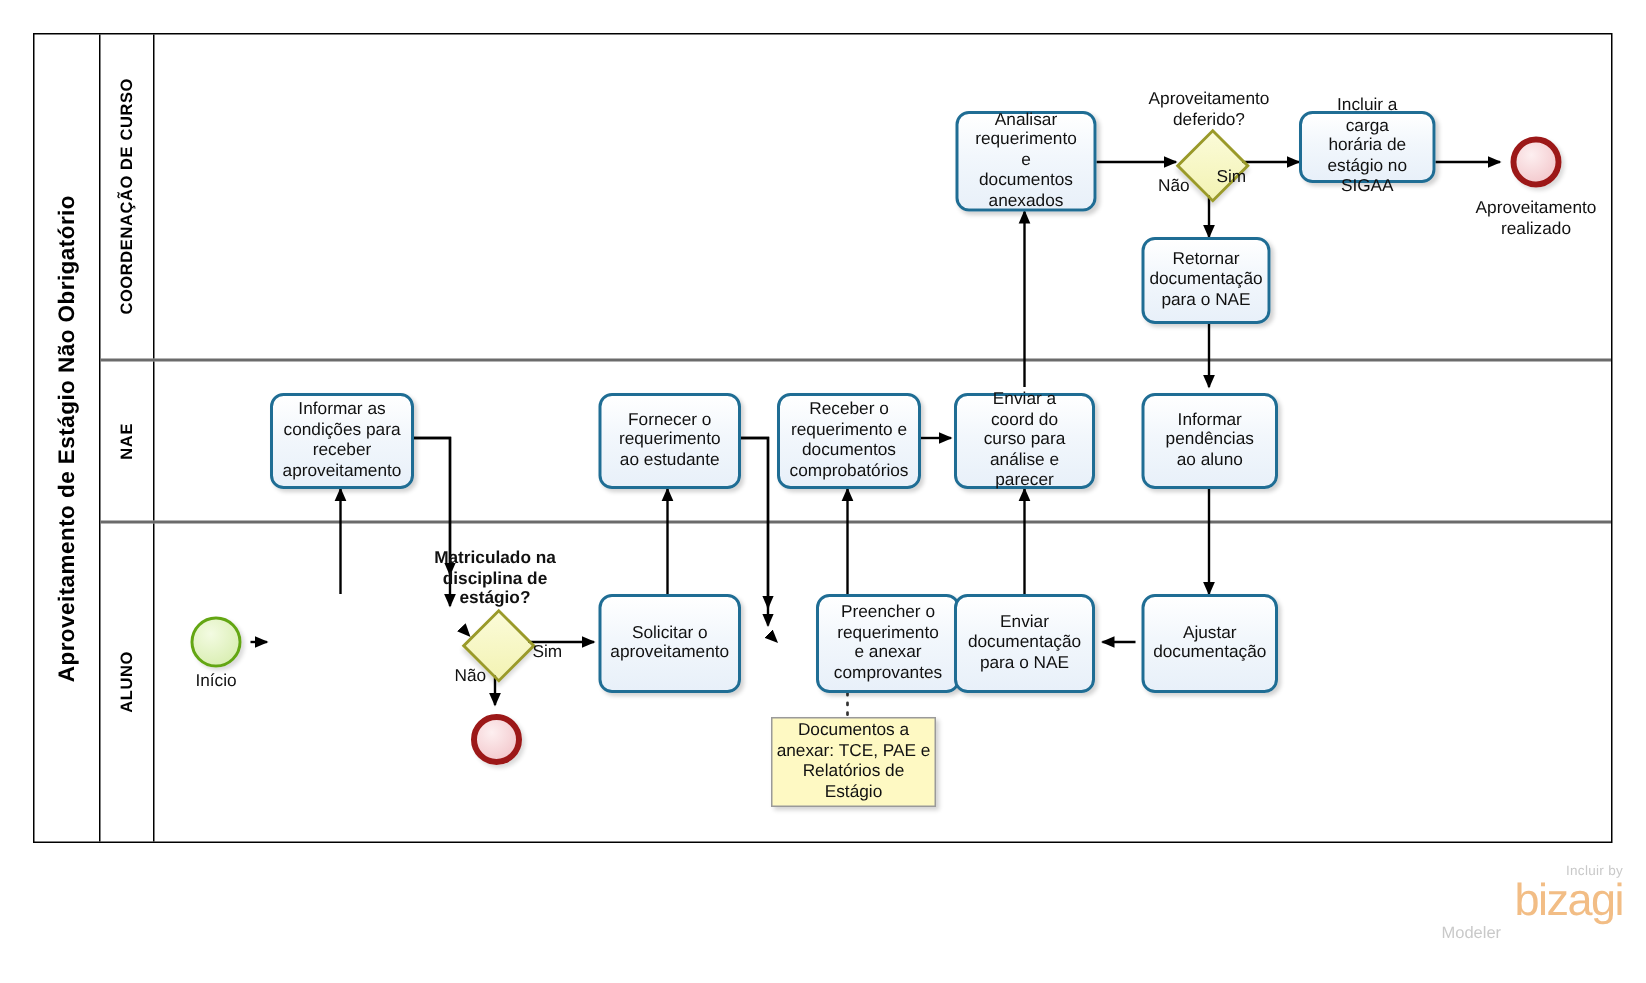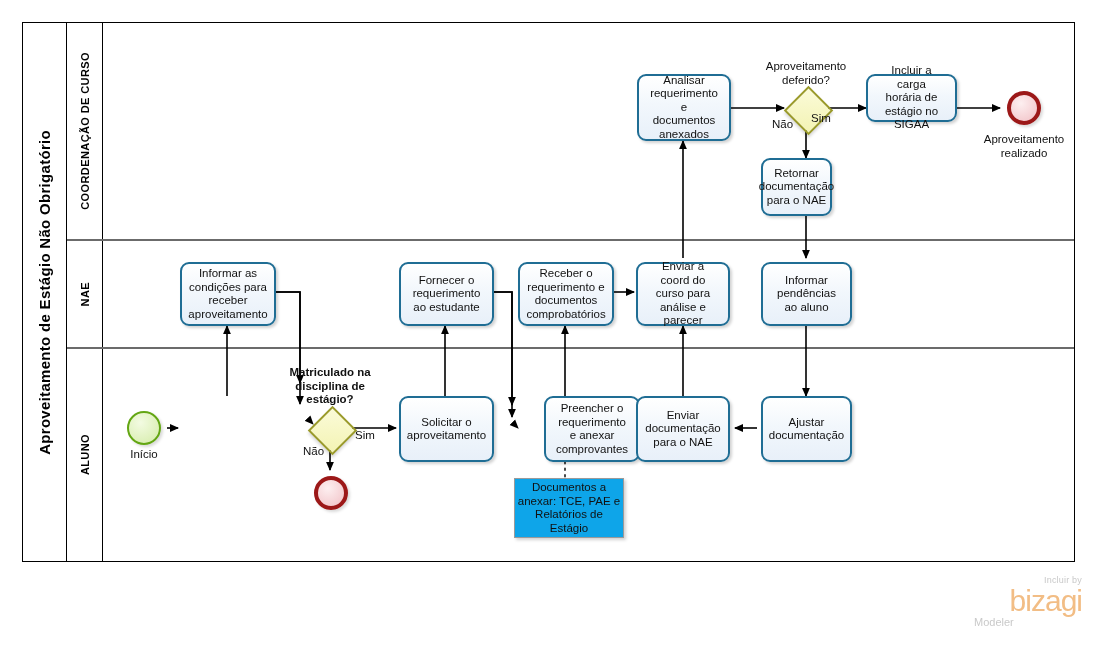--- a/index.html
+++ b/index.html
@@ -57,37 +57,37 @@
   .ev{position:absolute;border-radius:50%;box-sizing:border-box;}
   .ev-start{width:34px;height:34px;border:2.5px solid #63a613;
         background:radial-gradient(circle at 38% 32%,#f3fbe2 0%,#ddf0b9 70%,#d2ebaa 100%);
         box-shadow:2px 2px 3px rgba(0,0,0,.15);}
   .ev-end{width:34px;height:34px;border:4px solid #9c1818;
         background:radial-gradient(circle at 38% 32%,#fdeff0 0%,#f4ccd0 75%,#eec2c7 100%);
         box-shadow:2px 2px 3px rgba(0,0,0,.15);}
 
   
   .dataobj{position:absolute;box-sizing:border-box;
-        border:1px solid #9a9a9a;background:#0ea5e9;
+        border:1px solid #9a9a9a;background:#fef9c3;
         box-shadow:2px 2px 3px rgba(0,0,0,.18);
         display:flex;align-items:center;justify-content:center;text-align:center;
         font-size:11.5px;line-height:13.5px;color:#111;padding:0;}
 
   
   .lbl{position:absolute;font-size:11.5px;line-height:13.5px;color:#111;
        text-align:center;white-space:pre;}
 
   
   #logo{position:absolute;left:957px;top:575px;width:125px;height:52px;
         text-align:right;}
   #logo .pb{font-size:9px;color:#c9c9c9;letter-spacing:.2px;line-height:11px;}
   #logo .bz{font-size:30px;color:#f2bd85;line-height:30px;letter-spacing:-1px;
             font-weight:400;}
   #logo .md{font-size:11px;color:#c9c9c9;line-height:13px;text-align:left;
-            margin-left:17px;}
+            margin-left:4px;}
 </style>
 </head>
 <body>
 
 <div id="pool">
 
   <div id="pool-title">
     <span>Aproveitamento de Estágio Não Obrigatório</span>
   </div>
 
@@ -187,21 +187,21 @@
   <div class="lbl" style="left:772px;top:118px;width:32px;text-align:left;">Não</div>
 
   <div class="task" style="left:866px;top:74px;width:91px;height:48px;">
     <span>Incluir a carga horária de estágio no SIGAA</span>
   </div>
 
   <div class="ev ev-end" style="left:1007px;top:91px;"></div>
   <div class="lbl" style="left:964px;top:133px;width:120px;">Aproveitamento
 realizado</div>
 
-  <div class="task" style="left:761px;top:158px;width:71px;height:58px;">
+  <div class="task" style="left:761px;top:158px;width:86px;height:58px;">
     <span>Retornar documentação para o NAE</span>
   </div>
 
   <div class="task" style="left:180px;top:262px;width:96px;height:64px;">
     <span>Informar as condições para receber aproveitamento</span>
   </div>
 
   <div class="task" style="left:399px;top:262px;width:95px;height:64px;">
     <span>Fornecer o requerimento ao estudante</span>
   </div>

